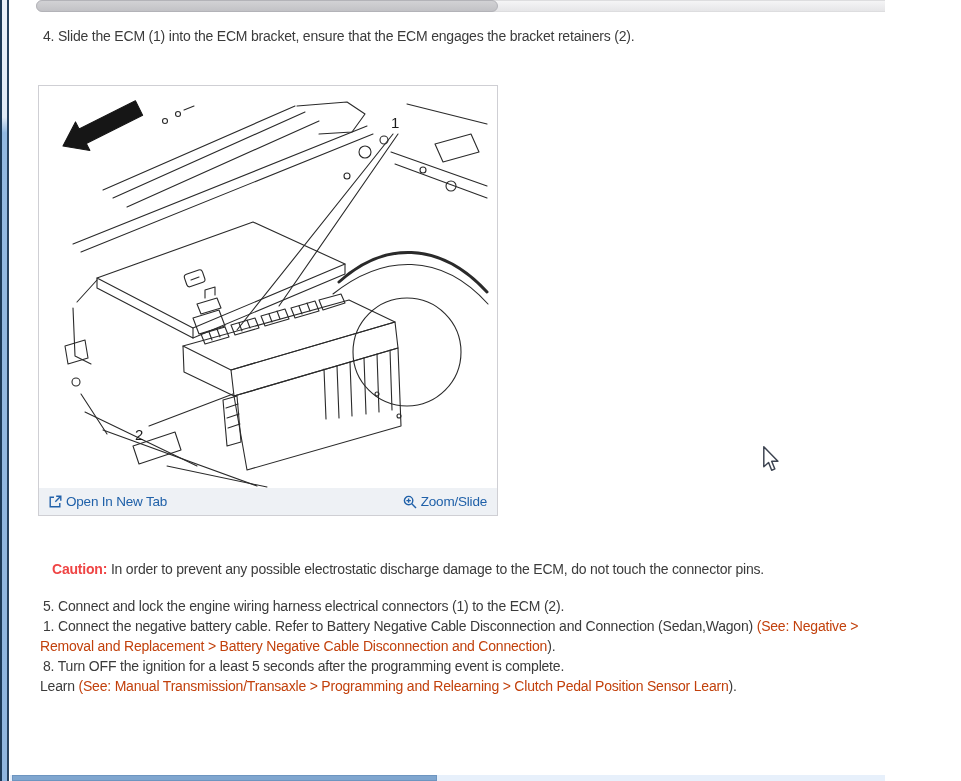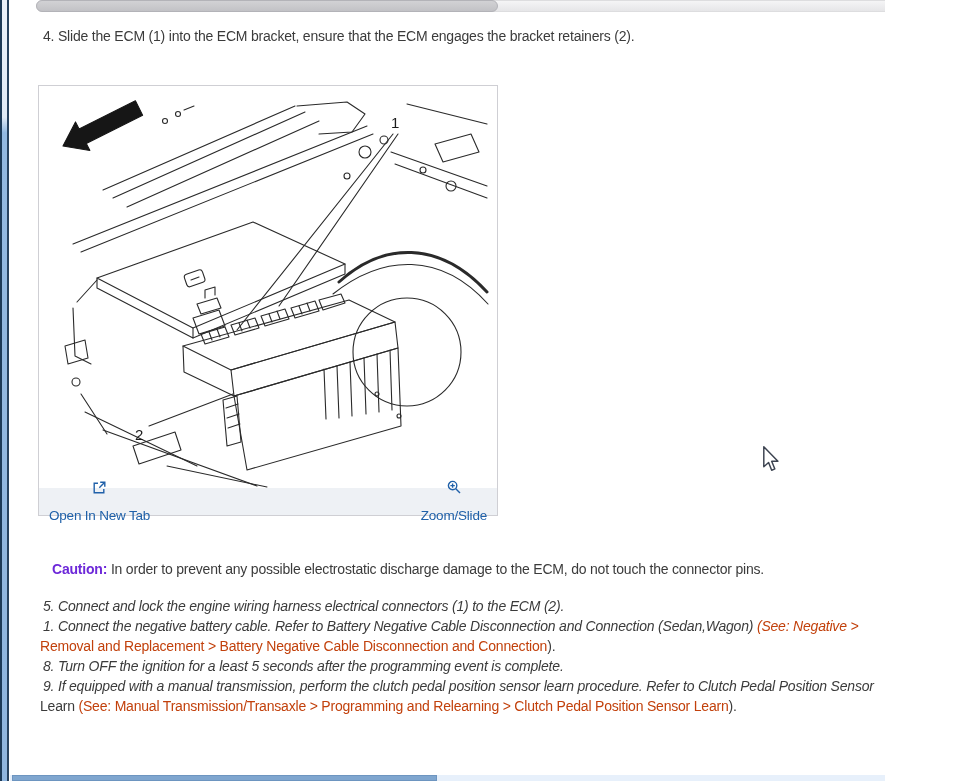--- a/index.html
+++ b/index.html
@@ -21,32 +21,32 @@
                background:linear-gradient(#f5f5f6,#e6e6e8);border:1px solid #dddddf;box-sizing:border-box;}
   .h-thumb-top{left:36px;top:0;width:462px;height:12px;border-radius:6px;
                background:linear-gradient(#d2d2d5,#c2c2c6);border:1px solid #b3b3b8;box-sizing:border-box;}
   
   .h-track-bottom{left:10px;top:775px;width:925px;height:6px;background:#e7f0fb;}
   .h-thumb-bottom{left:12px;top:775px;width:425px;height:6px;background:#7fa6cf;border:1px solid #6d95c0;box-sizing:border-box;}
   
   .bodytext{font-size:14px;line-height:20px;letter-spacing:-0.2px;color:#3b3b3b;}
   .step4{left:40px;top:26px;width:880px;padding-left:3px;}
   .caution{left:52px;top:559px;width:860px;}
-  .caution b{color:#6d28d9;}
+  .caution b{color:#ef4444;}
   .steps{left:40px;top:596px;width:895px;}
   .steps .ln{height:20px;white-space:nowrap;}
-  .steps .first{padding-left:3px;font-style:italic;}
+  .steps .first{padding-left:3px;}
   a.lnk{color:#c2410c;text-decoration:none;cursor:pointer;}
   
   .figure{left:38px;top:85px;width:460px;height:431px;border:1px solid #cfcfd4;background:#fff;box-sizing:border-box;}
   .diagram{position:absolute;left:8px;top:8px;width:442px;height:394px;}
   .fig-footer{position:absolute;left:0;bottom:0;width:100%;height:27px;background:#eef1f5;
               display:flex;align-items:center;justify-content:space-between;
               padding:0 10px;box-sizing:border-box;font-size:13.5px;letter-spacing:-0.2px;}
-  .fig-link{display:flex;align-items:center;gap:14px;color:#2061a9;cursor:pointer;flex-direction:column;}
+  .fig-link{display:flex;align-items:center;gap:4px;color:#2061a9;cursor:pointer;}
   .fig-link svg{display:block;}
   .callout{font-size:15px;fill:#1c1c1c;font-family:"Liberation Sans",sans-serif;}
 </style>
 </head>
 <body>
 
 <div class="window">
 
   <div class="abs h-track-top"></div>
   <div class="abs h-thumb-top"></div>
@@ -154,21 +154,20 @@
   <div class="abs bodytext caution">
     <b>Caution:</b>
     <span>In order to prevent any possible electrostatic discharge damage to the ECM, do not touch the connector pins.</span>
   </div>
 
   <div class="abs bodytext steps">
     <div class="ln first"><span>5. Connect and lock the engine wiring harness electrical connectors (1) to the ECM (2).</span></div>
     <div class="ln first"><span>1. Connect the negative battery cable. Refer to Battery Negative Cable Disconnection and Connection (Sedan,Wagon) </span><a class="lnk">(See: Negative &gt;</a></div>
     <div class="ln"><a class="lnk">Removal and Replacement &gt; Battery Negative Cable Disconnection and Connection</a><span>).</span></div>
     <div class="ln first"><span>8. Turn OFF the ignition for a least 5 seconds after the programming event is complete.</span></div>
-    <div class="ln first"><span>9. If equipped with a manual transmission, perform the clutch pedal position sensor learn procedure. Refer to Clutch Pedal Position Sensor</span></div>
     <div class="ln"><span>Learn </span><a class="lnk">(See: Manual Transmission/Transaxle &gt; Programming and Relearning &gt; Clutch Pedal Position Sensor Learn</a><span>).</span></div>
   </div>
 
   <div class="abs h-track-bottom"></div>
   <div class="abs h-thumb-bottom"></div>
 
   <div class="abs v-track"></div>
   <div class="abs v-thumb"></div>
   <div class="abs right-strip"></div>
   <div class="abs edge-right"></div>

